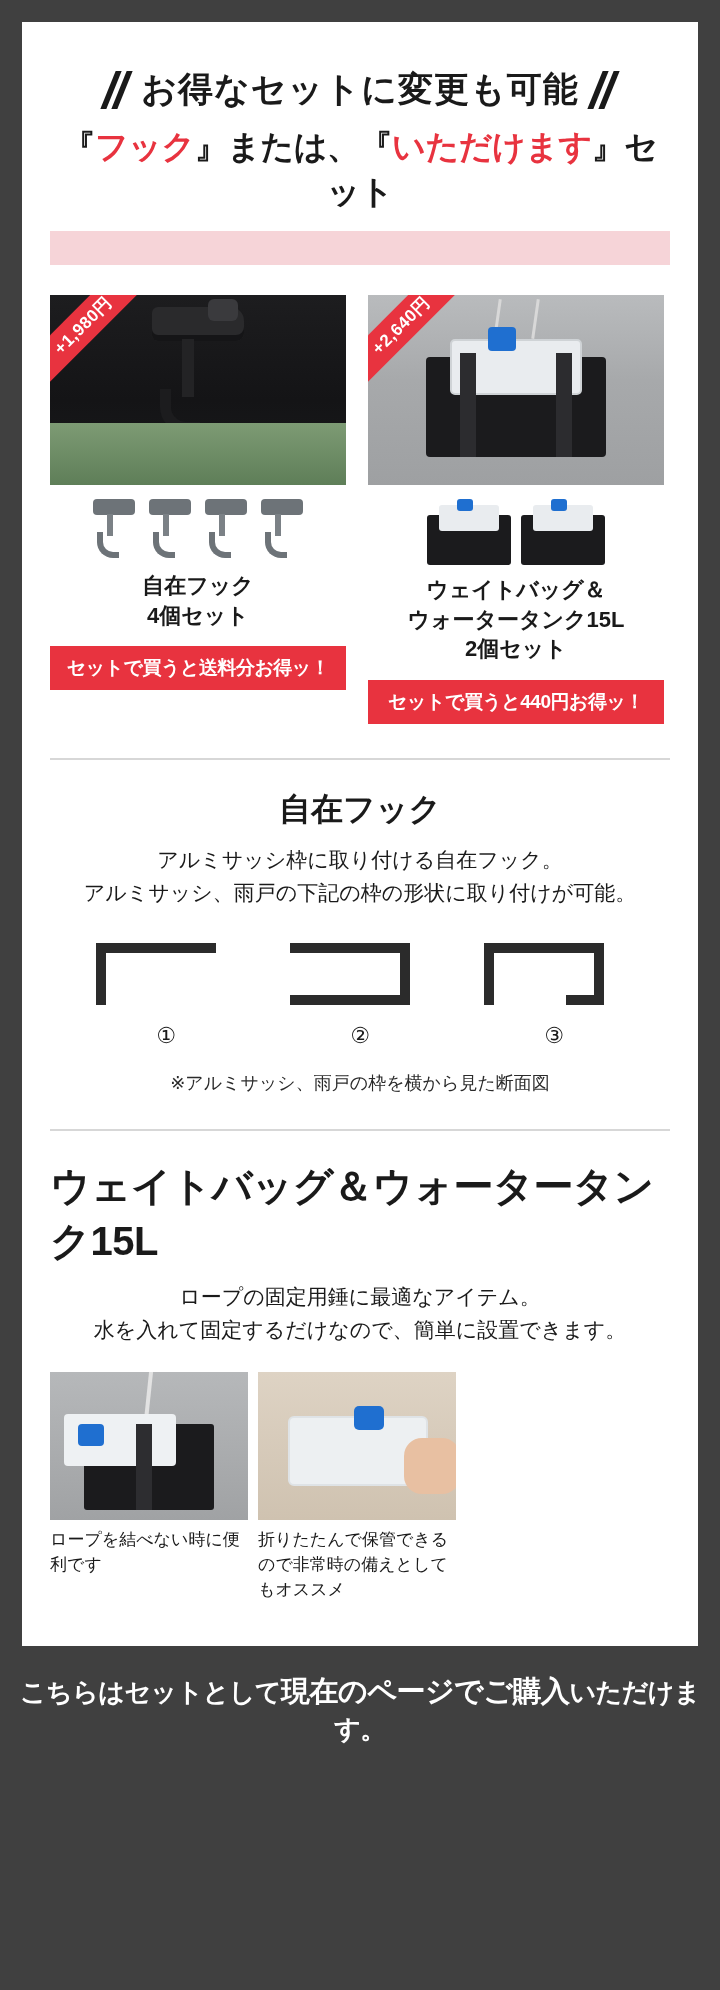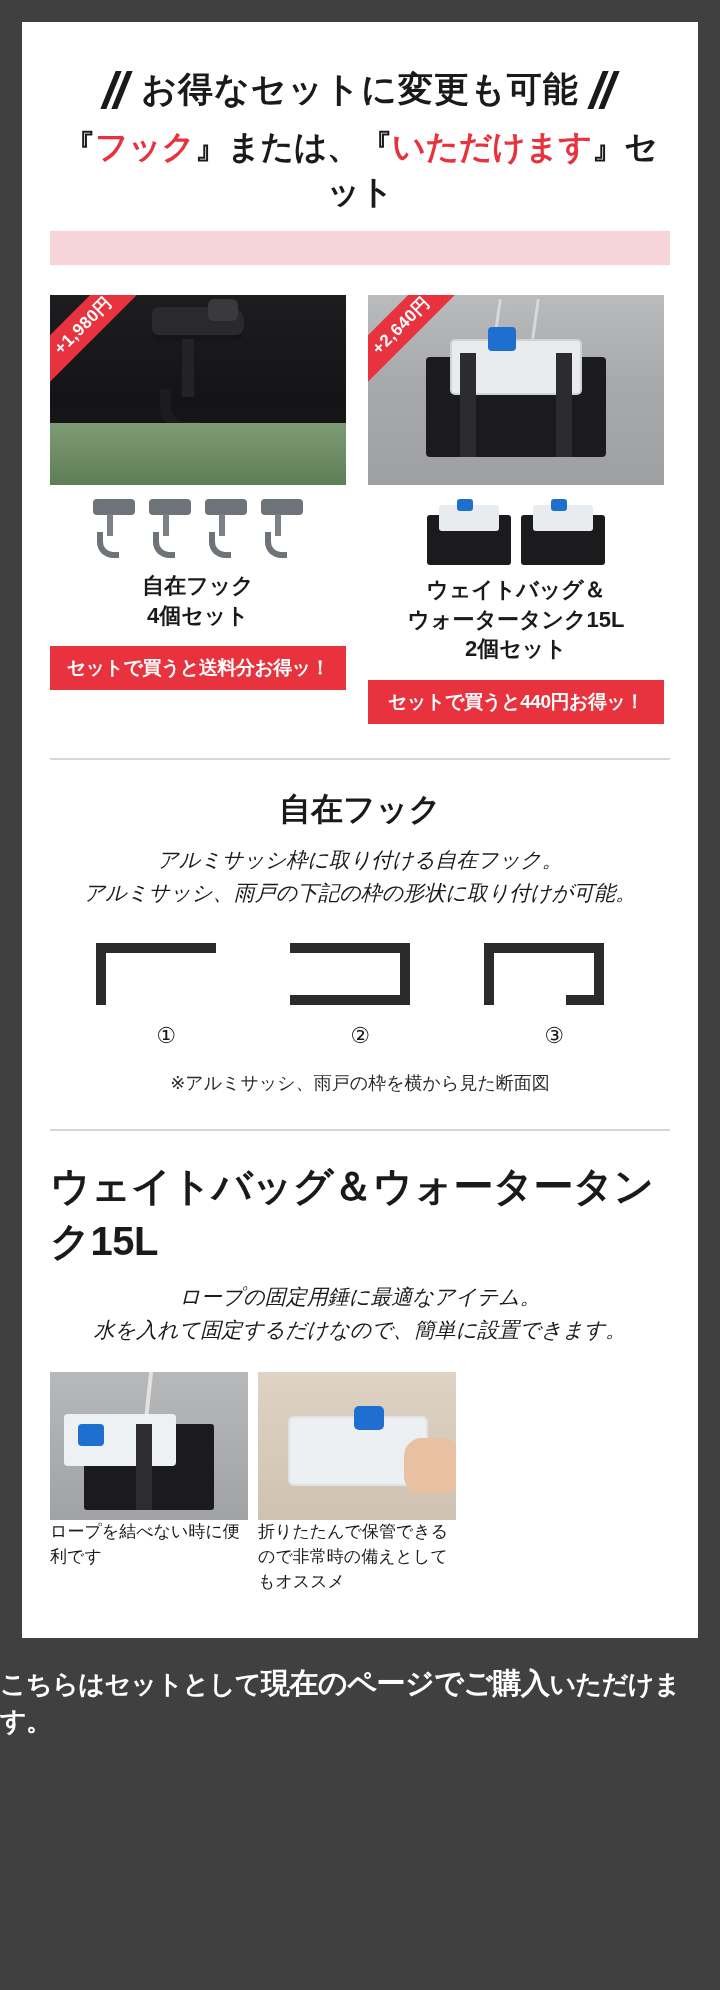--- a/index.html
+++ b/index.html
@@ -232,21 +232,20 @@
   .sec-title-center {
     text-align: center;
     font-size: 32px;
     font-weight: bold;
   }
   .sec-desc {
     text-align: center;
     font-size: 21px;
     line-height: 1.55;
     margin-top: 12px;
-    font-style: italic;
   }
   .shapes {
     display: flex;
     justify-content: center;
     gap: 34px;
     margin-top: 26px;
   }
   .shape-wrap { width: 160px; text-align: center; }
   .shape { height: 80px; position: relative; }
 
@@ -302,28 +301,29 @@
   .g2 .hand { position:absolute; left:8px; top:60px; width:60px; height:70px; background:#d7a98d; border-radius:20px 10px 14px 18px; }
   .g2 .sleeve { position:absolute; left:-10px; top:0; width:70px; height:66px; background:#8e2c2c; border-radius:0 0 16px 0; }
 
   .g3 .flat { position:absolute; left:30px; top:44px; width:140px; height:70px; background:#edf0f2; border-radius:6px; border:2px solid #dfe3e6; }
   .g3 .capf { position:absolute; left:96px; top:34px; width:30px; height:24px; background:#1f6fd0; border-radius:5px; }
   .g3 .handf { position:absolute; left:146px; top:66px; width:56px; height:56px; background:#e8c0a2; border-radius:18px; }
 
   .gcap {
     font-size: 17px;
     line-height: 1.45;
+    margin-top: 8px;
   }
 
   
   .footer-band {
     margin: 0 -22px;
     width: 720px;
     padding: 26px 0 30px 0;
-    text-align: left;
+    text-align: center;
   }
   .footer-text {
     color: #ffffff;
     font-size: 26px;
     font-weight: bold;
     letter-spacing: -0.5px;
   }
   .footer-text b { font-size: 29px; }
   .spacer-top { height: 10px; }
 </style>

